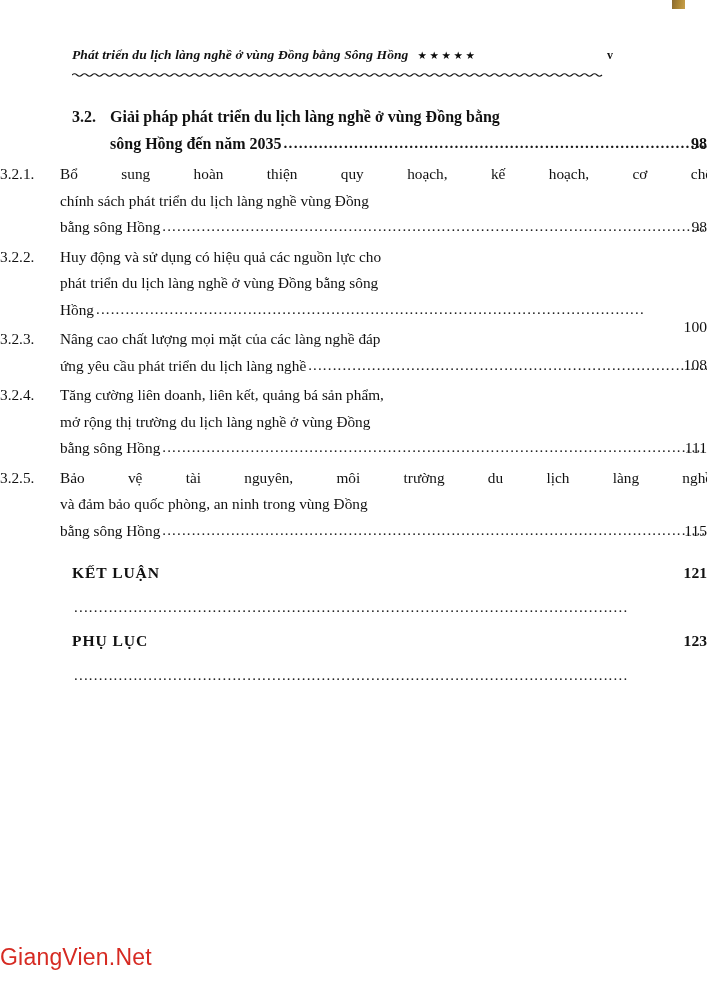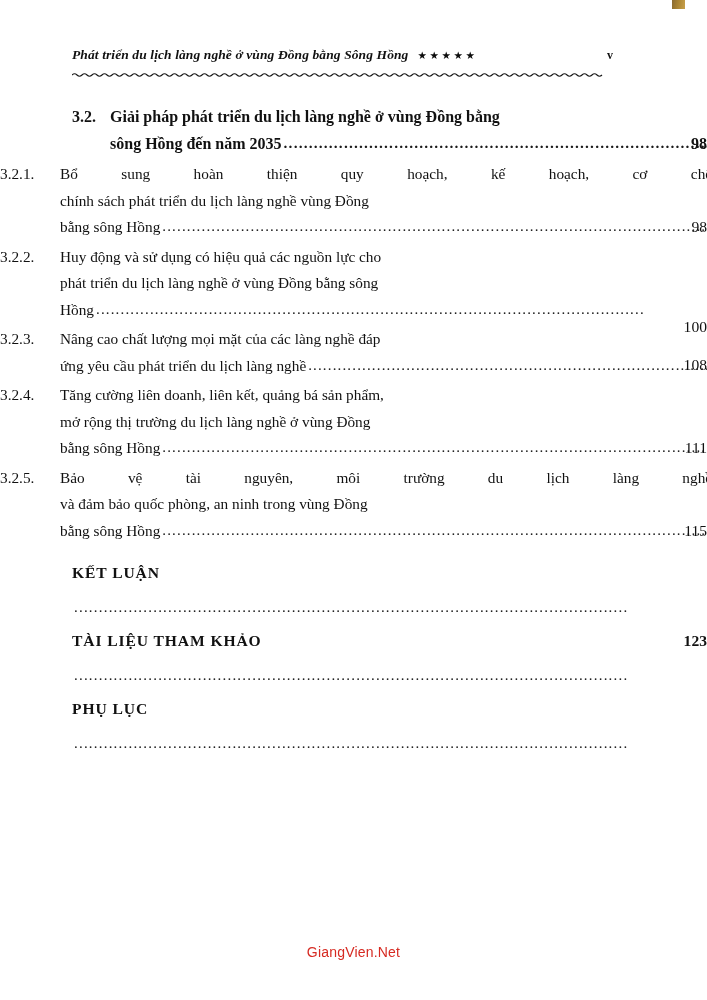--- a/index.html
+++ b/index.html
@@ -174,23 +174,22 @@
   .major .pageno { font-weight: 700; font-size: 15.6px; letter-spacing: 0; }
   .major .leader { letter-spacing: 1.2px; font-weight: 400; }
   .major-spacer { height: 9px; }
 
   
   .watermark {
     position: absolute;
     left: 0;
     top: 944px;
     width: 707px;
-    text-align: center;
     font-family: "Liberation Sans", "DejaVu Sans", sans-serif;
-    font-size: 14px;
+    font-size: 23px;
     color: #d62a22;
     letter-spacing: 0.2px;
   }
 </style>
 </head>
 <body>
 
 <div class="page">
 
   <div class="scan-artifact"></div>
@@ -287,27 +286,24 @@
       <span class="pageno" style="top:53px;">115</span>
     </div>
 
     <div class="major-spacer"></div>
 
     <div class="entry major">
       <span class="lastline">
         <span class="txt">KẾT LUẬN</span>
         <span class="leader">................................................................................................................</span>
       </span>
+      <span class="pageno" style="top:0;">121</span>
     </div>
 
     <div class="entry major">
-      <span class="lastline">
-        <span class="txt">TÀI LIỆU THAM KHẢO</span>
-        <span class="leader">................................................................................................................</span>
-      </span>
       <span class="pageno" style="top:0;">123</span>
     </div>
 
     <div class="entry major">
       <span class="lastline">
         <span class="txt">PHỤ LỤC</span>
         <span class="leader">................................................................................................................</span>
       </span>
     </div>
 

